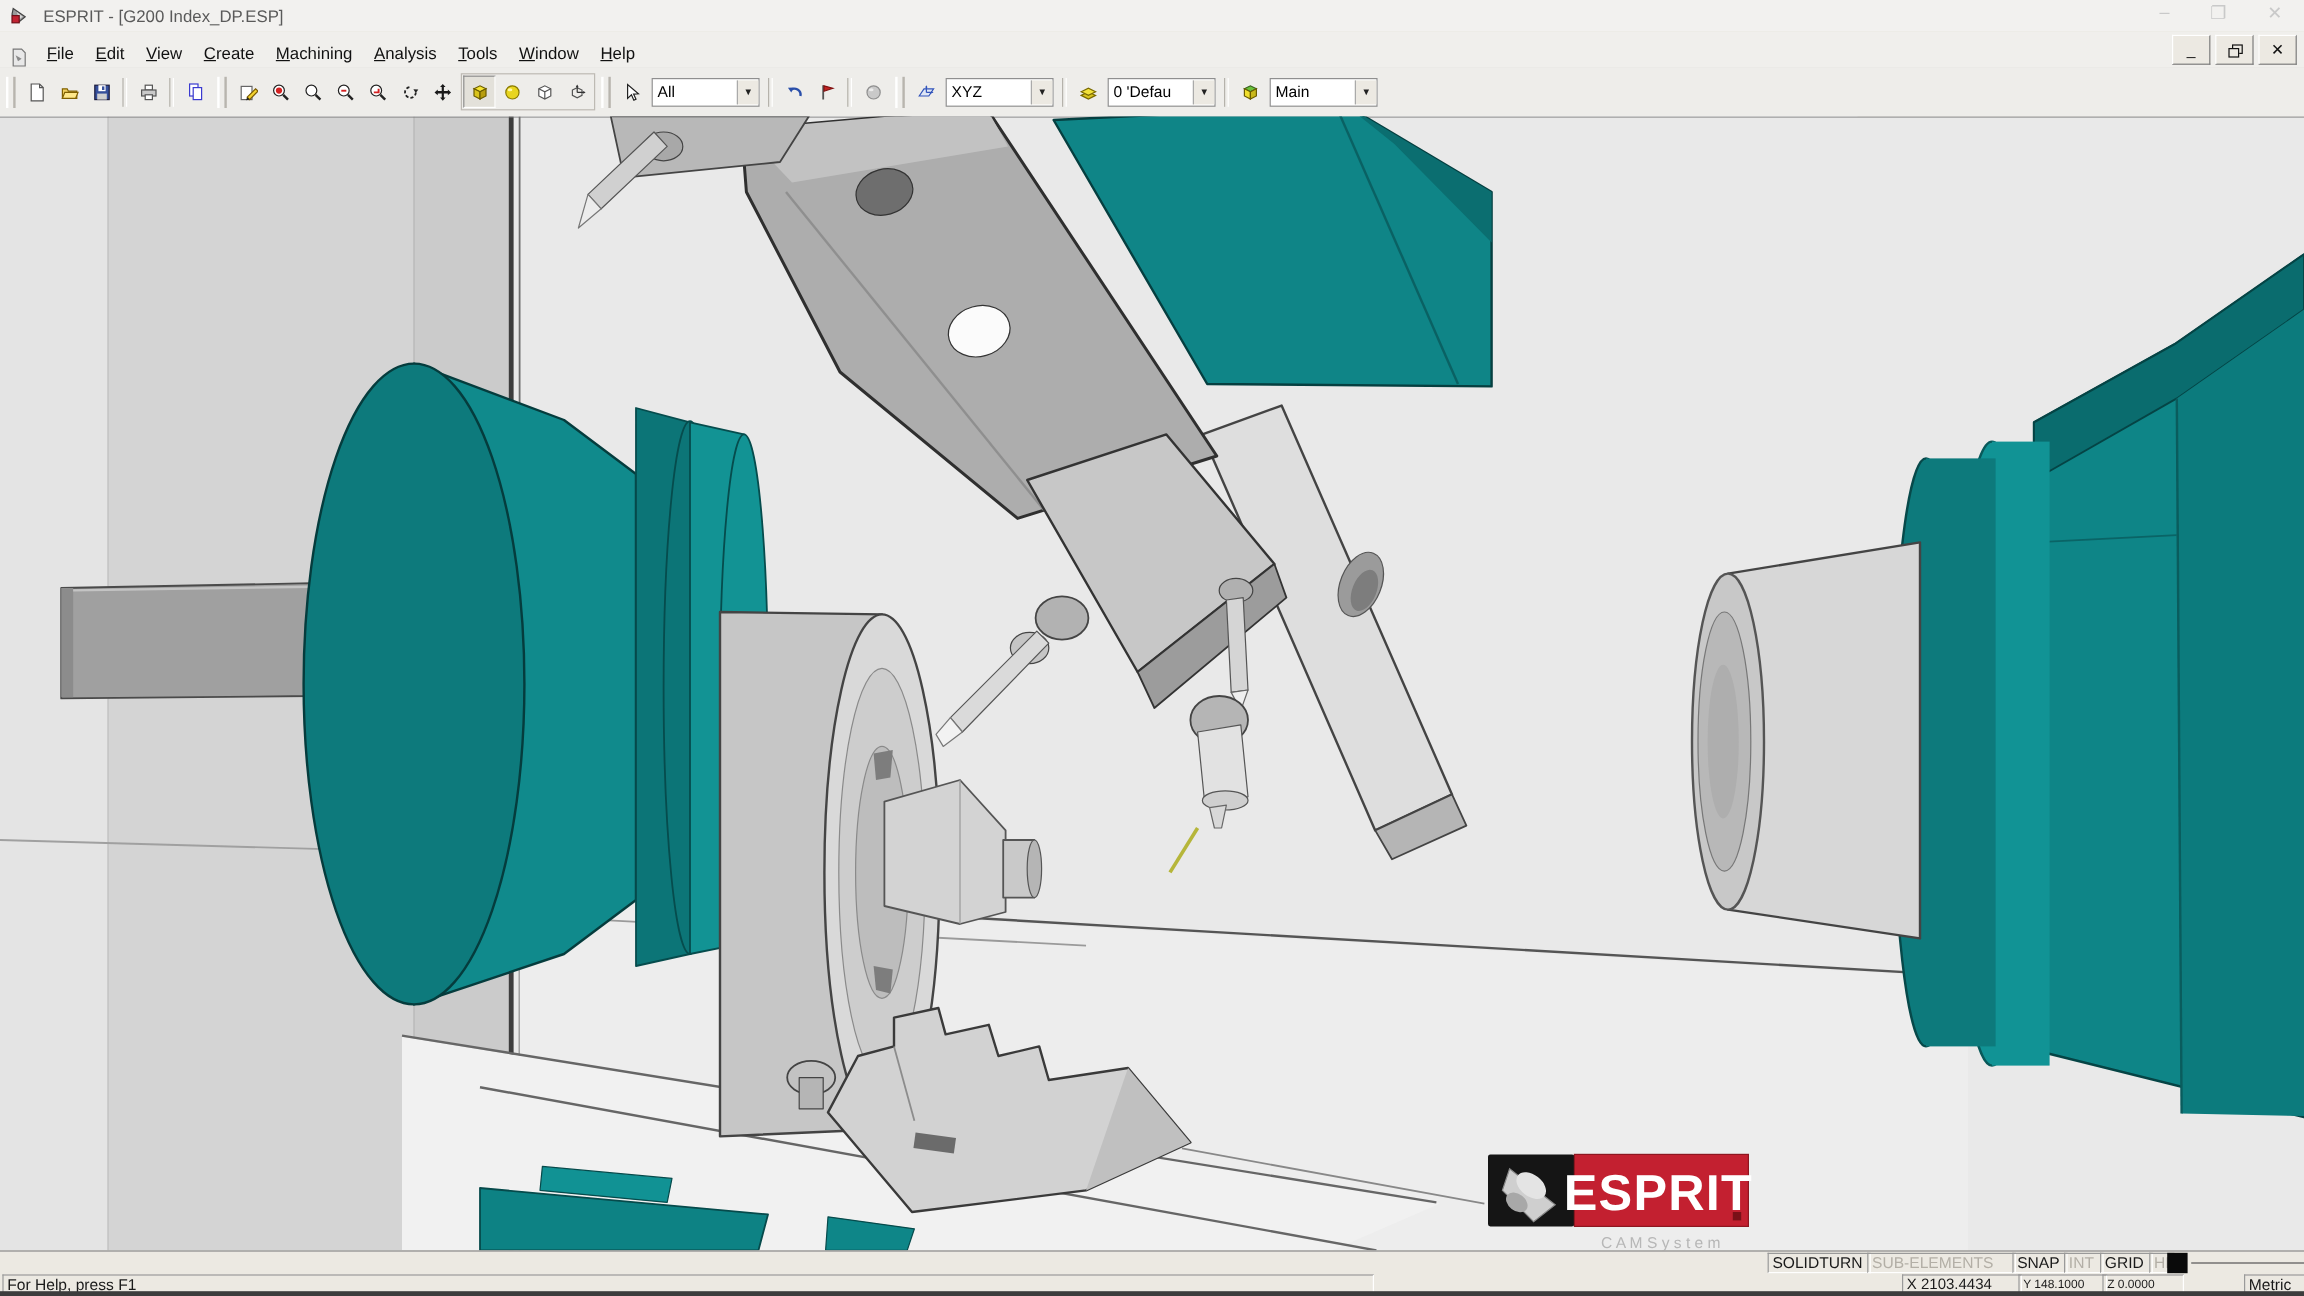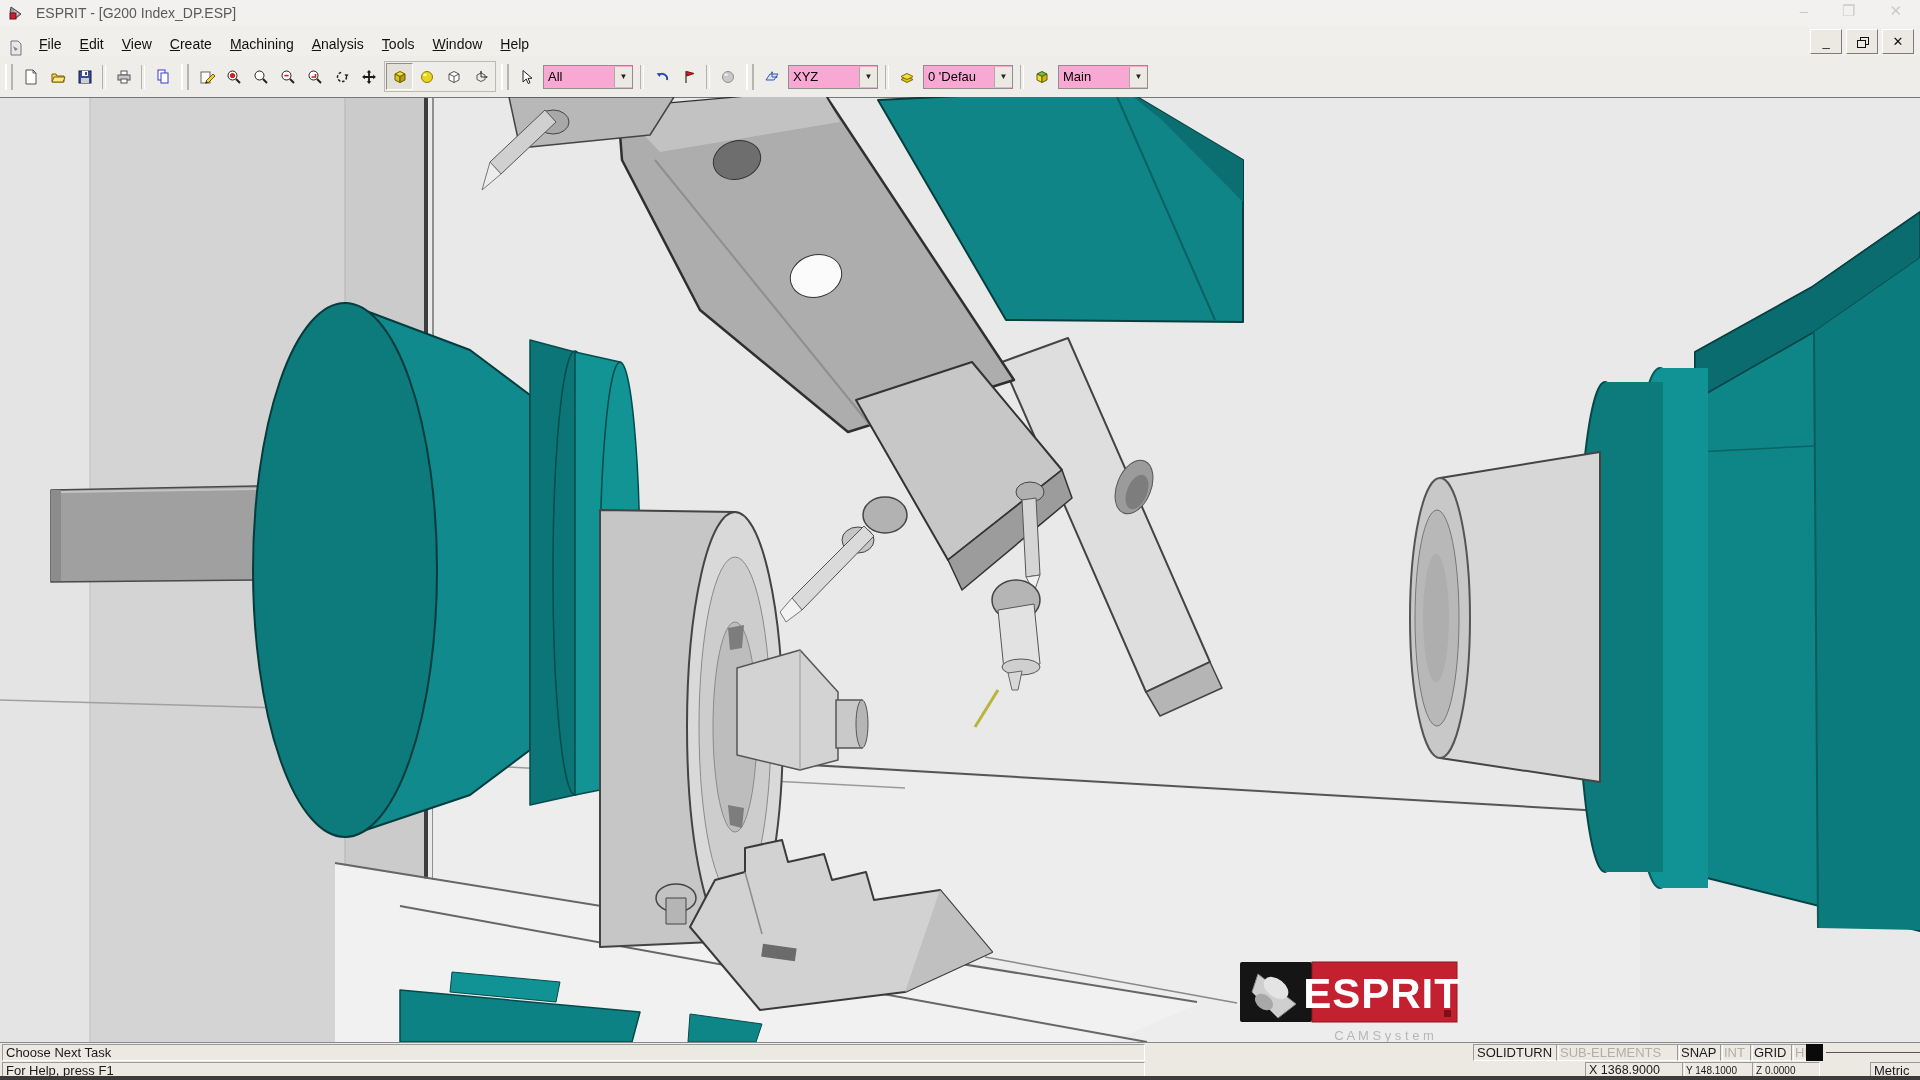--- a/index.html
+++ b/index.html
@@ -29,21 +29,21 @@
   
   #toolbar{position:absolute;top:56px;left:0;width:1920px;height:41px;background:#eeedea;
     border-bottom:1px solid #cfcdc8;display:flex;align-items:center;}
   .tb-grip{width:4px;height:26px;margin:0 4px 0 5px;border-left:2px solid #fff;
     border-right:2px solid #b8b5ae;}
   .tb-btn{width:25px;height:25px;display:flex;align-items:center;justify-content:center;
     border:1px solid transparent;}
   .tb-btn.pressed{border-color:#8f8f8f #fff #fff #8f8f8f;background:#e3e1da;}
   .tb-sep{width:2px;height:24px;margin:0 4px;border-left:1px solid #b5b2ab;border-right:1px solid #fff;}
   .shade-group{display:flex;border:1px solid #bdbab3;padding:1px;margin-left:2px;}
-  .combo{display:flex;align-items:center;width:88px;height:22px;background:#f9a8d4;
+  .combo{display:flex;align-items:center;width:88px;height:22px;background:#ffffff;
     border:1px solid #8f8f8f;margin:0 3px;font-size:13px;}
   .combo .val{padding-left:4px;white-space:nowrap;overflow:hidden;flex:1;}
   .combo .arrow{width:17px;height:20px;background:#ece9e2;border-left:1px solid #aaa;
     display:flex;align-items:center;justify-content:center;font-size:8px;color:#222;}
   
   #viewport{position:absolute;top:97px;left:0;width:1548px;height:945px;background:#e9e9e9;text-decoration:underline;}
   
   #statusbar{position:absolute;top:1042px;left:0;width:1920px;height:38px;background:#ece9e2;
     border-top:1px solid #8a8a8a;}
   #statusbar .row{position:absolute;left:0;width:1920px;height:17px;}
@@ -415,31 +415,30 @@
     </g>
     <text x="1382" y="1008" font-size="42" font-weight="bold" fill="#ffffff" text-anchor="middle" letter-spacing="1">ESPRIT</text>
     <rect x="1444" y="1010" width="7" height="7" fill="#7a1018"></rect>
     <text x="1384" y="1040" font-size="13" fill="#8a8a8a" opacity="0.55" text-anchor="middle">C A M   S y s t e m</text>
   </g>
 </svg>
 </div>
 
 <div id="statusbar">
   <div class="row" id="row1">
-    <div class="cell" style="left:2px;width:1135px;">Choose Next Task</div>
     <div class="cell" style="left:1473px;width:78px;">SOLIDTURN</div>
     <div class="cell off" style="left:1556px;width:116px;">SUB-ELEMENTS</div>
     <div class="cell" style="left:1677px;width:38px;">SNAP</div>
     <div class="cell off" style="left:1720px;width:25px;">INT</div>
     <div class="cell" style="left:1750px;width:36px;">GRID</div>
     <div class="cell off" style="left:1791px;width:13px;">HI</div>
     <div class="blk" style="left:1806px;top:0;width:17px;height:17px;"></div>
     <div class="hline" style="left:1826px;top:8px;width:94px;"></div>
   </div>
   <div class="row" id="row2">
     <div class="cell" style="left:2px;width:1135px;">For Help, press F1</div>
-    <div class="cell" style="left:1585px;width:92px;font-size:12.5px;">X 1368.9000</div>
+    <div class="cell" style="left:1585px;width:92px;font-size:12.5px;">X 2103.4434</div>
     <div class="cell" style="left:1682px;width:66px;font-size:10px;">Y 148.1000</div>
     <div class="cell" style="left:1752px;width:60px;font-size:10px;">Z 0.0000</div>
     <div class="cell" style="left:1870px;width:46px;">Metric</div>
   </div>
 </div>
 <div id="screen-bottom"></div>
 
 </body></html>

